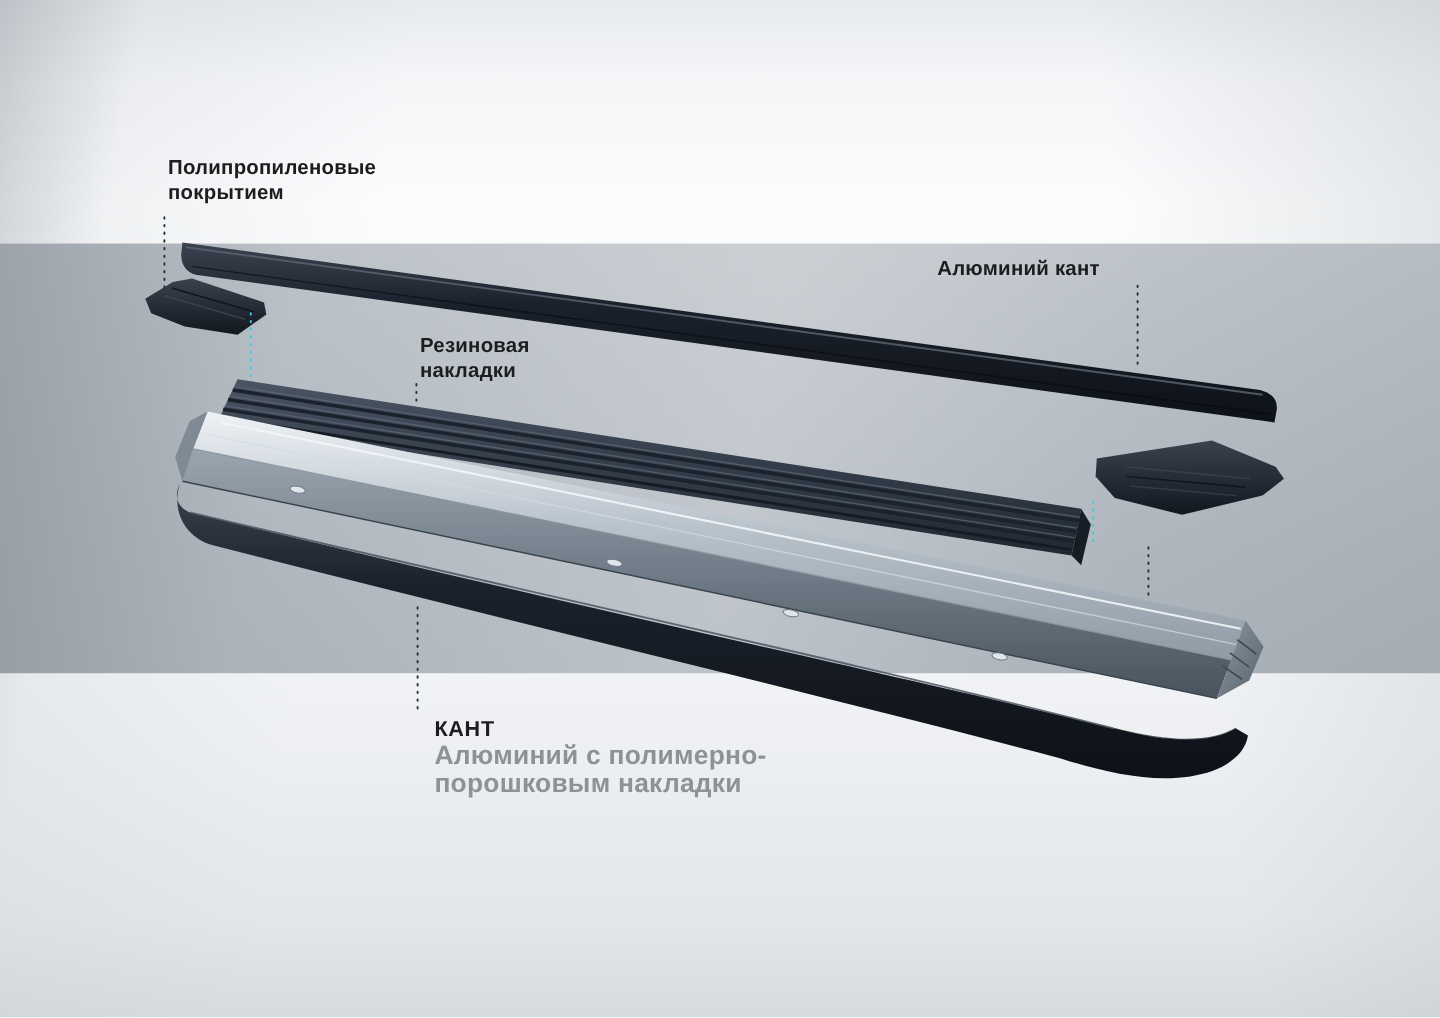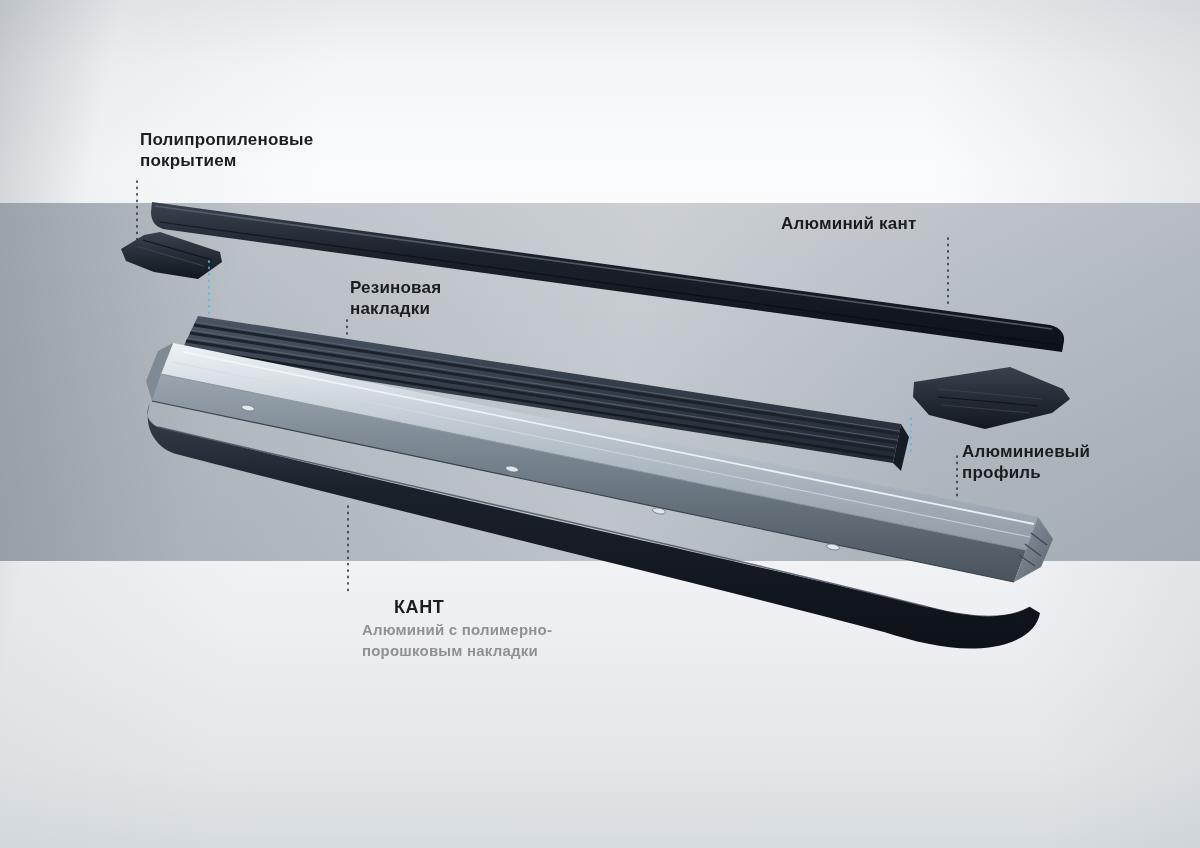--- a/index.html
+++ b/index.html
@@ -27,22 +27,22 @@
       rgba(88,96,105,.32) 0%, rgba(255,255,255,0) 20%,
       rgba(255,255,255,.22) 52%, rgba(255,255,255,0) 78%, rgba(120,128,136,.12) 100%);
   }
 
   svg.parts{position:absolute;inset:0;width:1200px;height:848px;}
 
   .label{
     position:absolute;font-weight:bold;font-size:17px;line-height:21px;
     letter-spacing:.2px;color:var(--text,#1c1d1f);white-space:nowrap;
   }
-  .kant-title{display:block;font-size:18px;line-height:23px;color:var(--text,#1c1d1f);letter-spacing:.6px;margin-left:32px;}
-  .kant-sub{font-size:15px;line-height:21px;color:var(--subtitle,#8d9297);font-weight:bold;}
+  .kant-title{display:block;font-size:18px;line-height:23px;color:var(--text,#1c1d1f);letter-spacing:.6px;}
+  .kant-sub{font-size:22px;line-height:21px;color:var(--subtitle,#8d9297);font-weight:bold;}
 
   .callout{
     stroke:var(--callout,#2b3138);stroke-width:1.6;fill:none;
     stroke-linecap:round;stroke-dasharray:1.2 5.2;
   }
   .callout.cyan{stroke:var(--accent_cyan,#3fc6e8);}
 </style>
 </head>
 <body>
 
@@ -164,24 +164,20 @@
 
   <div class="label" style="left:781px;top:213px">
     <span>Алюминий кант</span>
   </div>
 
   <div class="label" style="left:350px;top:277px">
     <span>Резиновая</span><br>
     <span>накладки</span>
   </div>
 
-  <div class="label" style="left:962px;top:441px">
-    <span>Алюминиевый</span><br>
-    <span>профиль</span>
-  </div>
 
   <div class="label" style="left:362px;top:596px">
     <span class="kant-title">КАНТ</span>
     <span class="kant-sub">Алюминий с полимерно-</span><br>
     <span class="kant-sub">порошковым накладки</span>
   </div>
 
 </div>
 
 </body></html>

